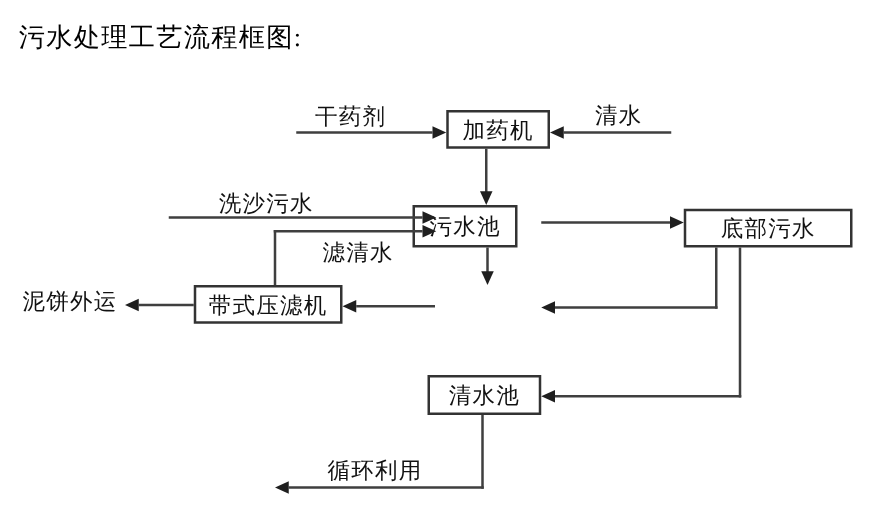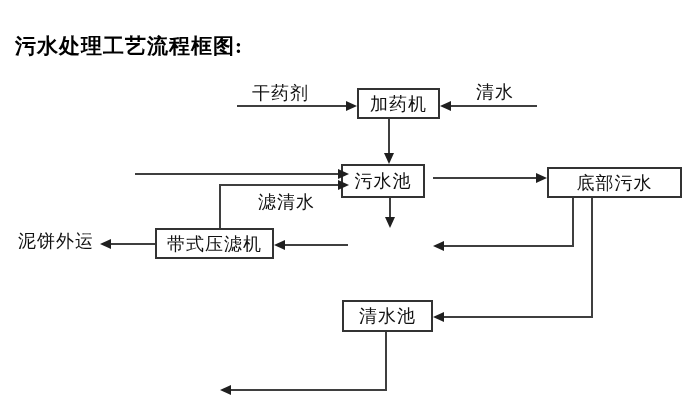--- a/index.html
+++ b/index.html
@@ -13,22 +13,22 @@
     font-family:"Liberation Serif","DejaVu Serif",serif;
     background:#f2f2f2;
   }
   .canvas{
     position:relative;
     width:700px;height:420px;
     background:var(--background);
     overflow:hidden;
   }
   .title{
-    position:absolute;left:15px;top:32px;
-    font-size:21px;font-weight:bold;color:#000;
+    position:absolute;left:15px;top:16px;
+    font-size:21px;font-weight:normal;color:#000;
     letter-spacing:1px;white-space:nowrap;margin:0;
   }
   .node{
     position:absolute;box-sizing:border-box;
     border:2px solid var(--box-border-color);
     background:var(--background);
     display:flex;align-items:center;justify-content:center;
     font-size:18px;color:var(--text-color);
     letter-spacing:1px;white-space:nowrap;
   }
@@ -44,38 +44,39 @@
   .arr.down{border-left:5px solid transparent;border-right:5px solid transparent;border-top:11px solid #1f1f1f;}
 </style>
 </head>
 <body>
 
 <div class="canvas">
 
   <h1 class="title">污水处理工艺流程框图:</h1>
 
   <div class="node" style="left:357px;top:88px;width:83px;height:31px">加药机</div>
-  <div class="node" style="left:341px;top:164px;width:84px;height:34px">污水池</div>
+  <div class="node" style="left:330px;top:164px;width:84px;height:34px">污水池</div>
   <div class="node" style="left:547px;top:167px;width:135px;height:31px">底部污水</div>
   <div class="node" style="left:342px;top:300px;width:91px;height:32px">清水池</div>
   <div class="node" style="left:155px;top:228px;width:119px;height:31px">带式压滤机</div>
 
   <div class="hline" style="left:237px;top:105px;width:109px"></div>
   <div class="arr right" style="left:346px;top:101px"></div>
   <span class="flabel" style="left:252px;top:81px">干药剂</span>
 
   <div class="hline" style="left:451px;top:105px;width:86px"></div>
   <div class="arr left" style="left:440px;top:101px"></div>
   <span class="flabel" style="left:476px;top:80px">清水</span>
 
   <div class="vline" style="left:388px;top:119px;height:35px"></div>
   <div class="arr down" style="left:384px;top:153px"></div>
 
   <div class="hline" style="left:135px;top:173px;width:203px"></div>
   <div class="arr right" style="left:338px;top:169px"></div>
+  <span class="flabel" style="left:175px;top:151px">洗沙污水</span>
 
   <div class="vline" style="left:219px;top:184px;height:44px"></div>
   <div class="hline" style="left:219px;top:184px;width:119px"></div>
   <div class="arr right" style="left:338px;top:180px"></div>
   <span class="flabel" style="left:258px;top:190px">滤清水</span>
 
   <div class="hline" style="left:433px;top:177px;width:103px"></div>
   <div class="arr right" style="left:536px;top:173px"></div>
 
   <div class="vline" style="left:389px;top:198px;height:20px"></div>
@@ -92,14 +93,15 @@
   <div class="arr left" style="left:100px;top:239px"></div>
   <span class="flabel" style="left:18px;top:229px">泥饼外运</span>
 
   <div class="vline" style="left:591px;top:198px;height:120px"></div>
   <div class="hline" style="left:444px;top:316px;width:149px"></div>
   <div class="arr left" style="left:433px;top:312px"></div>
 
   <div class="vline" style="left:385px;top:332px;height:59px"></div>
   <div class="hline" style="left:231px;top:389px;width:156px"></div>
   <div class="arr left" style="left:220px;top:385px"></div>
+  <span class="flabel" style="left:262px;top:364px">循环利用</span>
 
 </div>
 
 </body></html>

